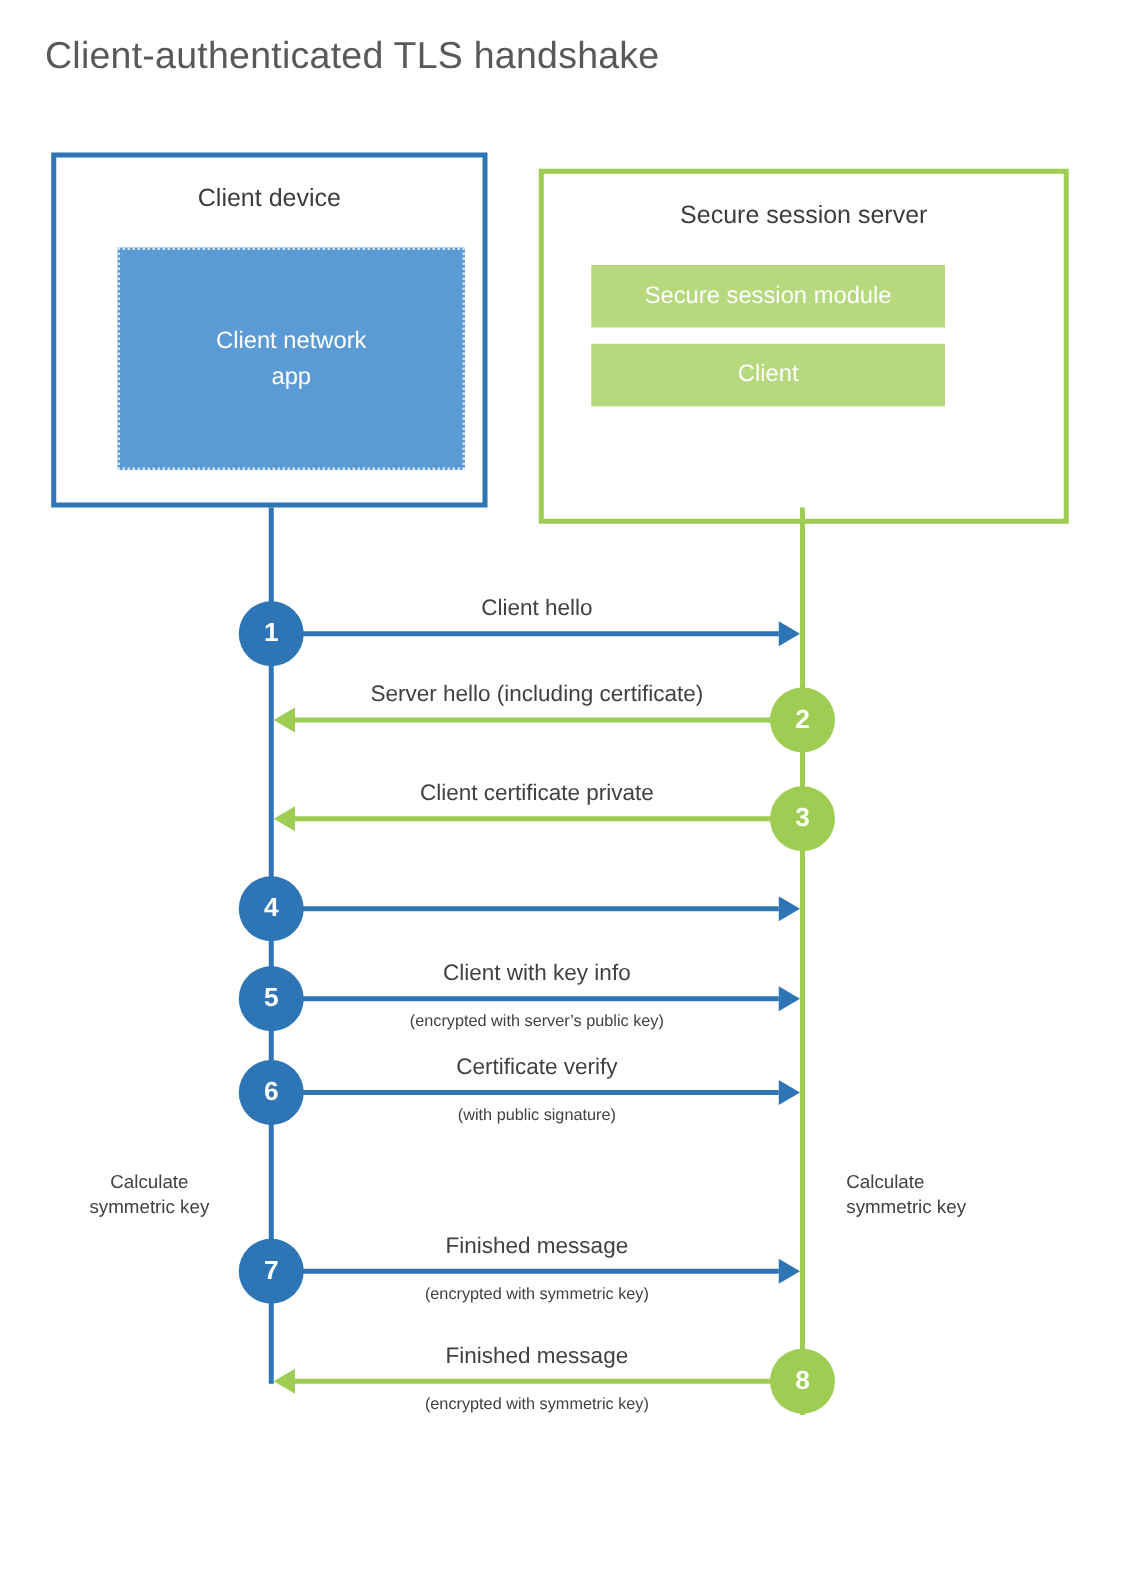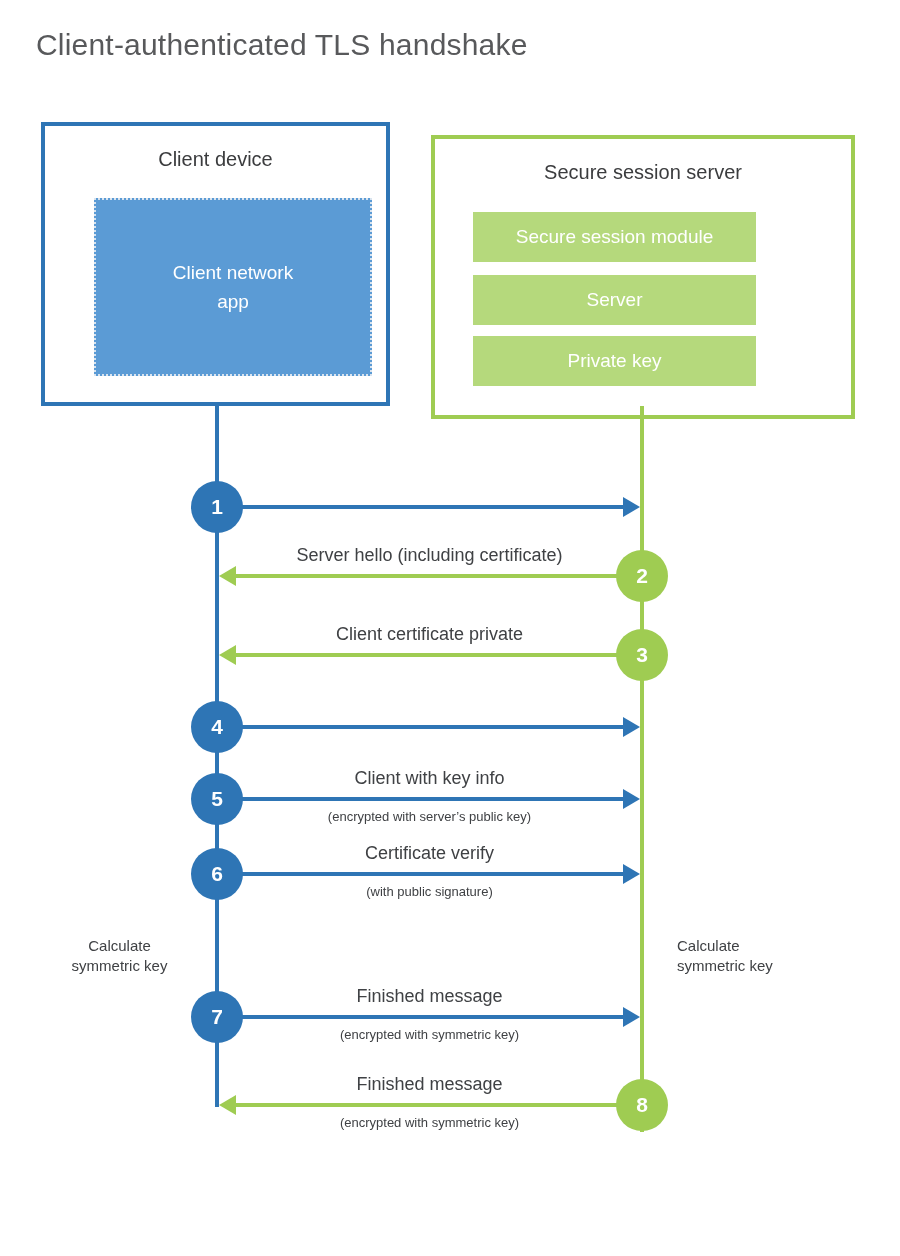--- a/index.html
+++ b/index.html
@@ -75,28 +75,28 @@
     <div class="actor-title">Client device</div>
     <div class="app-box">
       <div class="app-label">Client network
 app</div>
     </div>
   </div>
 
   <div class="actor-box server">
     <div class="actor-title">Secure session server</div>
     <div class="module-bar m0">Secure session module</div>
-    <div class="module-bar m1">Server</div>
-    <div class="module-bar m2">Private key</div>
+    <div class="module-bar m1">Client</div>
   </div>
 
   <div class="lifeline client"></div>
   <div class="lifeline server"></div>
 
   <div class="step r1 c-blue dir-right">
+    <div class="msg-label">Client hello</div>
     <div class="line"></div>
     <div class="head"></div>
     <div class="badge">1</div>
   </div>
 
   <div class="step r2 c-green dir-left">
     <div class="msg-label">Server hello (including certificate)</div>
     <div class="line"></div>
     <div class="head"></div>
     <div class="badge">2</div>

